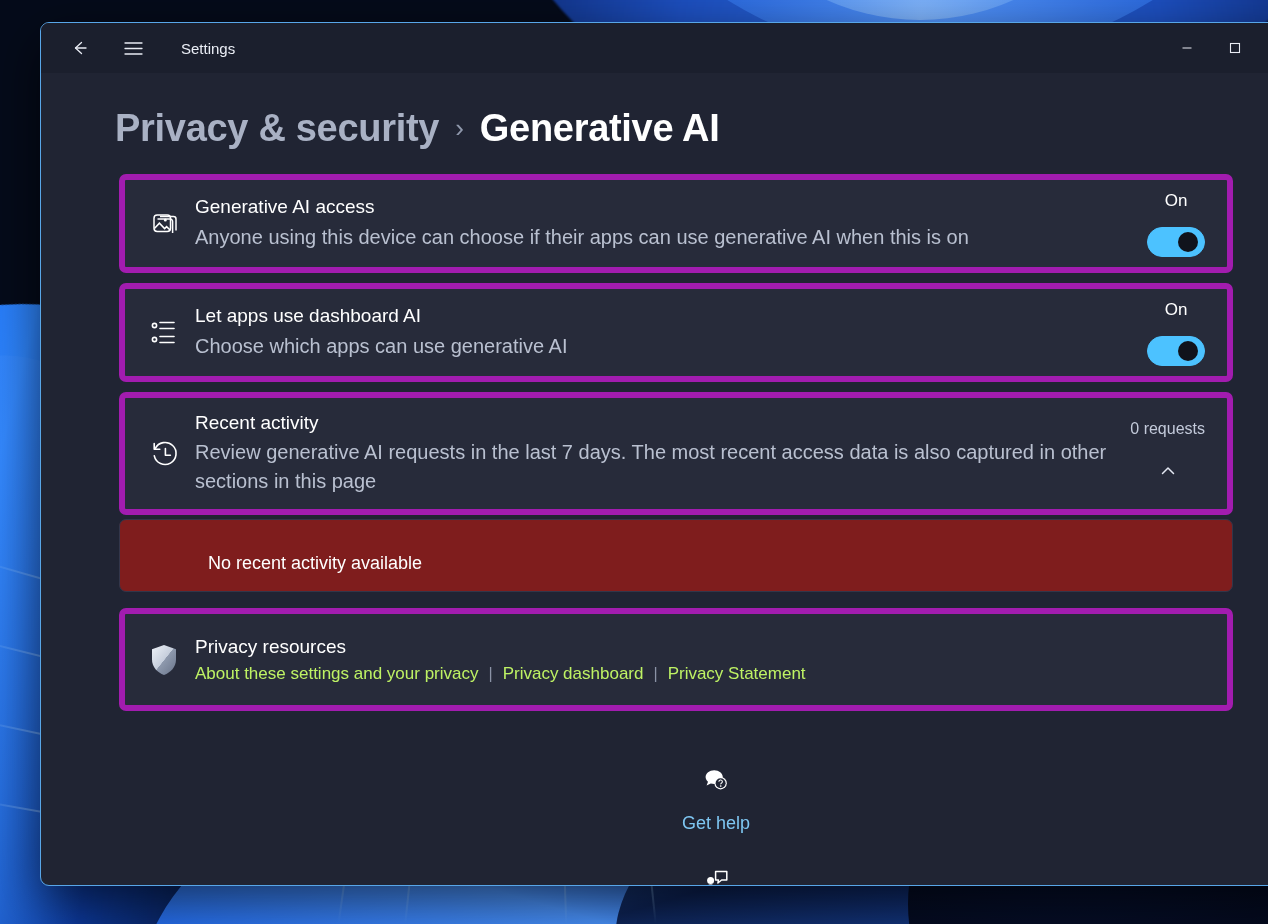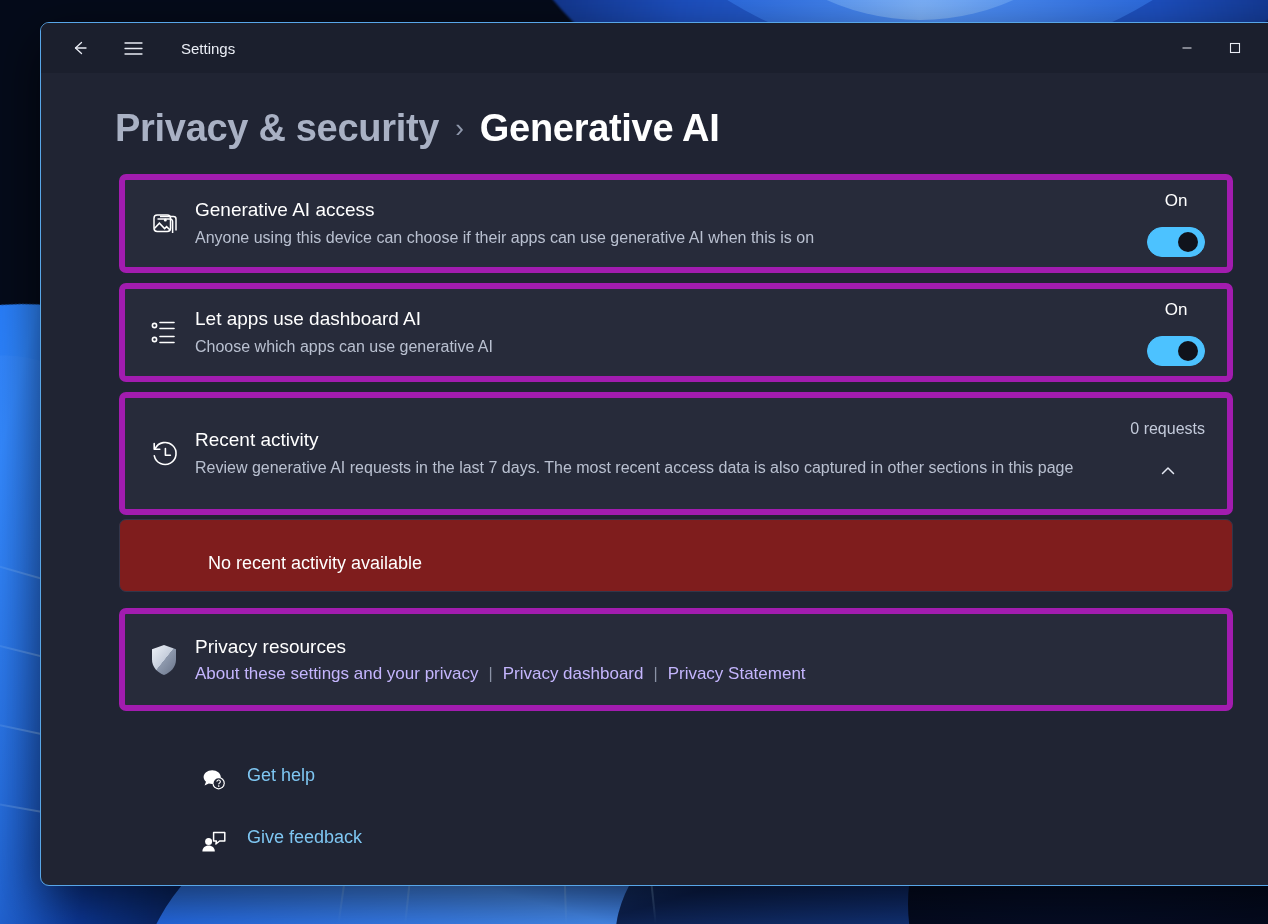--- a/index.html
+++ b/index.html
@@ -167,21 +167,21 @@
     width: 46px; min-width: 46px;
     display: flex; align-items: center; justify-content: flex-start;
     color: #ffffff;
   }
   .card-body { flex: 1; padding-right: 14px; }
   .card-title {
     font-size: 19px; color: #ffffff; font-weight: 400;
     line-height: 1.3;
   }
   .card-desc {
-    font-size: 16px; color: #b9c0d0;
+    font-size: 20px; color: #b9c0d0;
     line-height: 1.45; margin-top: 3px;
   }
   .card-right {
     display: flex; align-items: center; gap: 16px; flex-direction: column;
   }
   .state-label { font-size: 17px; color: #ffffff; }
 
   
   .toggle {
     width: 58px; height: 30px;
@@ -218,32 +218,33 @@
   }
   .subrow-text { font-size: 18px; color: #ffffff; }
 
   
   .card.resources { min-height: 103px; margin-top: 16px; }
   .res-links {
     display: flex; align-items: center; gap: 10px;
     margin-top: 5px; flex-wrap: wrap;
   }
   .res-link {
-    font-size: 17px; color: #c4b5fd;
+    font-size: 17px; color: #bef264;
     text-decoration: none;
   }
   .res-sep { color: #8b93a6; font-size: 16px; }
 
   
   .footer {
     padding: 44px 0 0 80px;
   }
   .foot-row {
-    display: flex; align-items: flex-start; gap: 18px;
+    display: flex; align-items: center; gap: 18px;
     margin-bottom: 32px;
+    flex-direction: column;
   }
   .foot-icon {
     width: 30px; height: 30px;
     display: flex; align-items: center; justify-content: center;
     color: #ffffff;
   }
   .foot-label { font-size: 18px; color: #7ec6f2; }
 </style>
 </head>
 <body>

